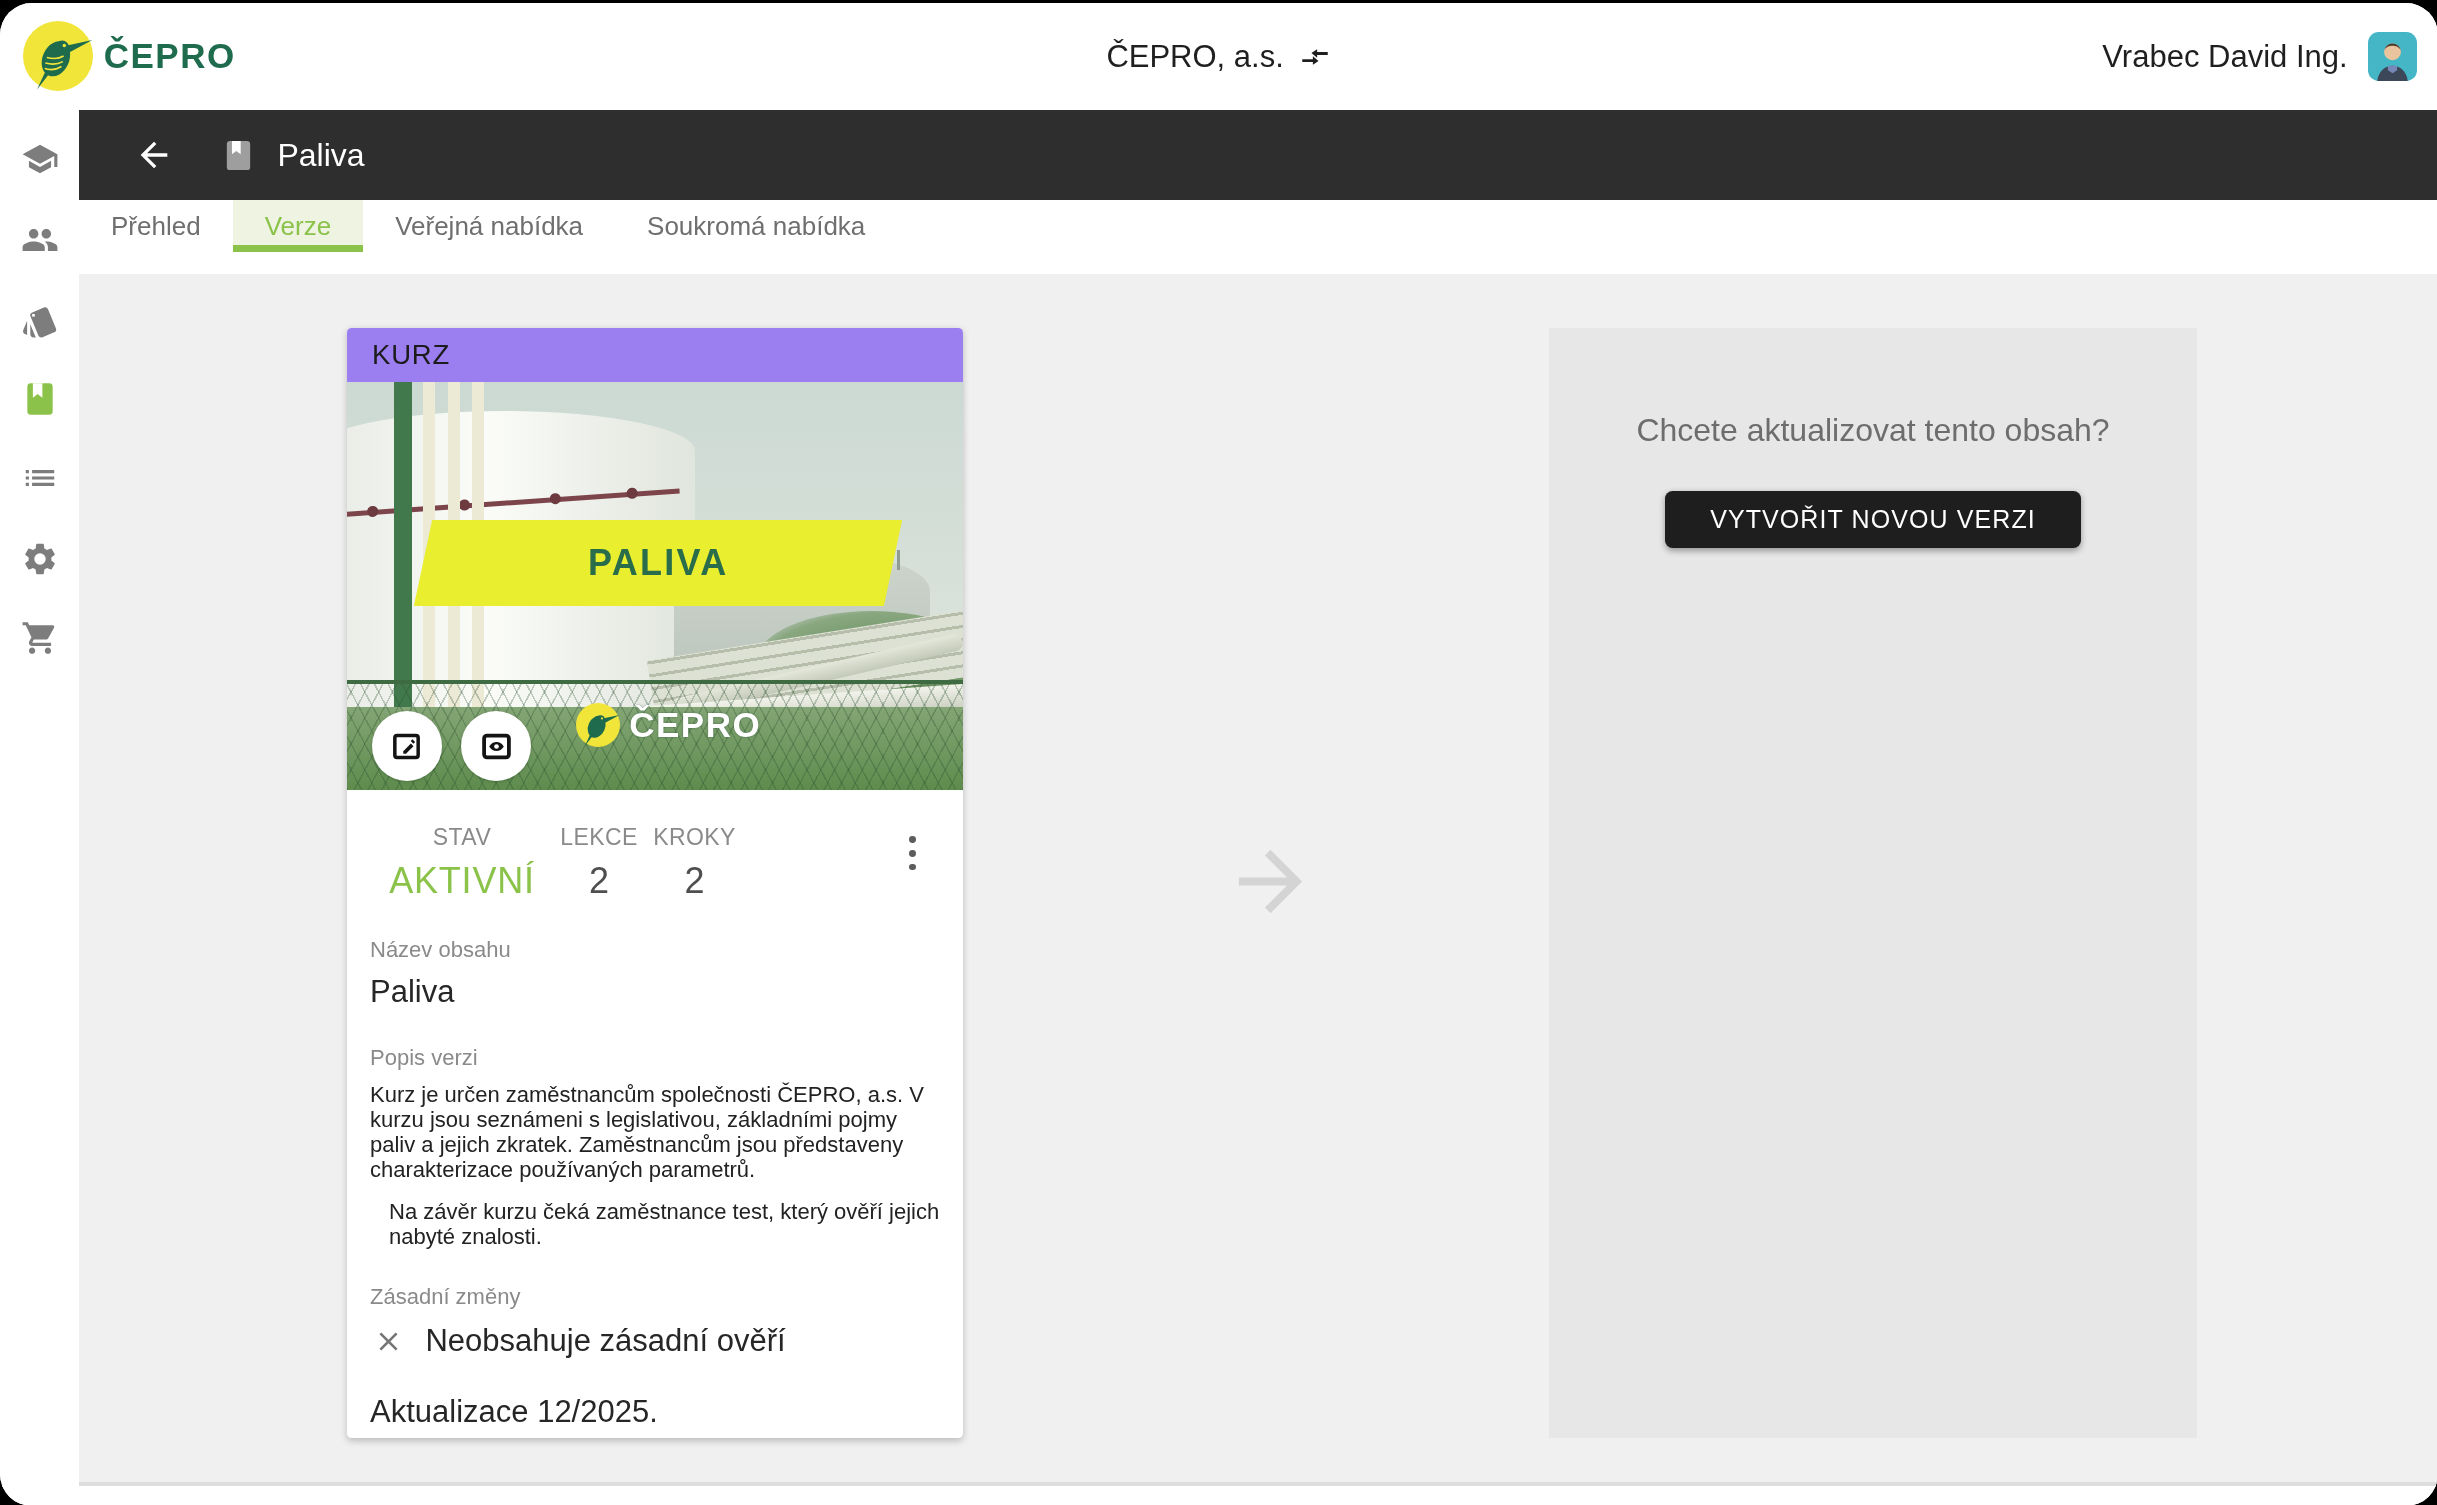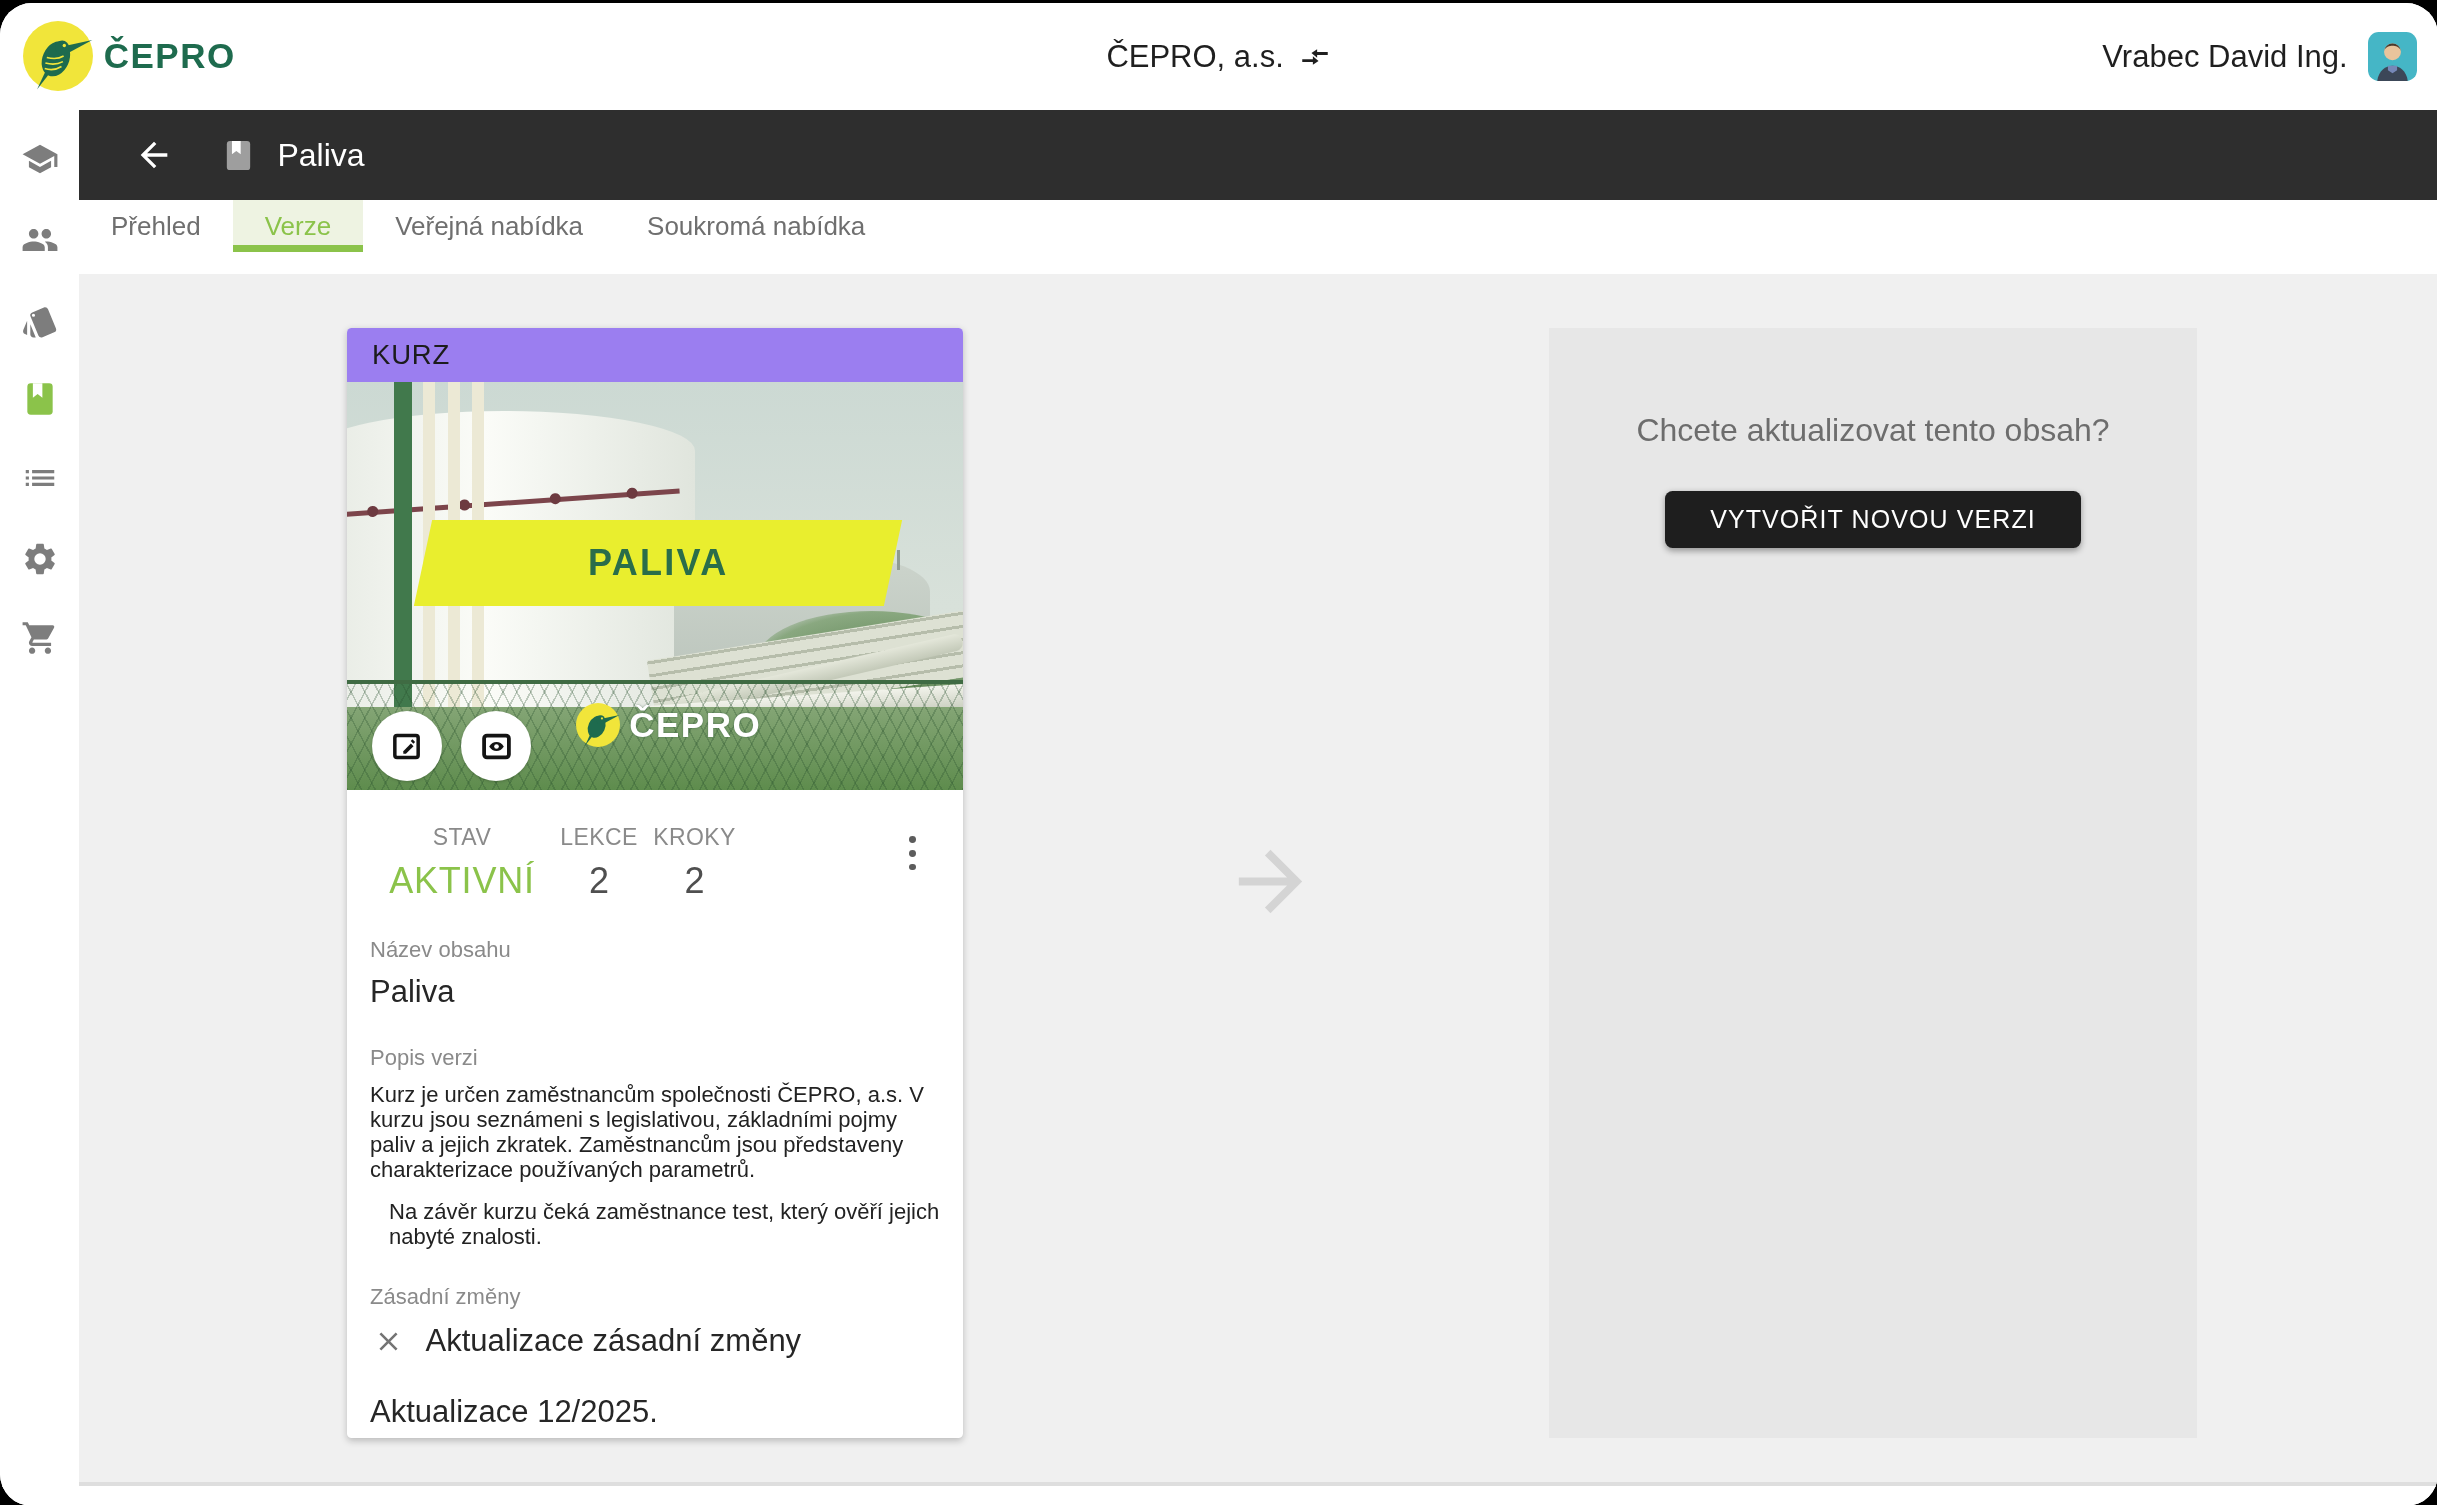--- a/index.html
+++ b/index.html
@@ -327,21 +327,21 @@
           <p>Kurz je určen zaměstnancům společnosti ČEPRO, a.s. V kurzu jsou seznámeni s legislativou, základními pojmy paliv a jejich zkratek. Zaměstnancům jsou představeny charakterizace používaných parametrů.</p>
           <p>Na závěr kurzu čeká zaměstnance test, který ověří jejich nabyté znalosti.</p>
         </div>
 
         <div class="field">
           <div class="field-label">Zásadní změny</div>
           <div class="flag-row">
             <svg viewBox="0 0 24 24" fill="currentColor">
                 <path d="M19 6.41 17.59 5 12 10.59 6.41 5 5 6.41 10.59 12 5 17.59 6.41 19 12 13.41 17.59 19 19 17.59 13.41 12z"></path>
               </svg>
-            <span class="flag-text">Aktualizace zásadní změny</span>
+            <span class="flag-text">Neobsahuje zásadní ověří</span>
           </div>
         </div>
 
         <div class="field">
           <div class="field-value" style="font-size:31px">Aktualizace 12/2025.</div>
         </div>
       </div>
     </section>
 
     <div class="big-arrow">

